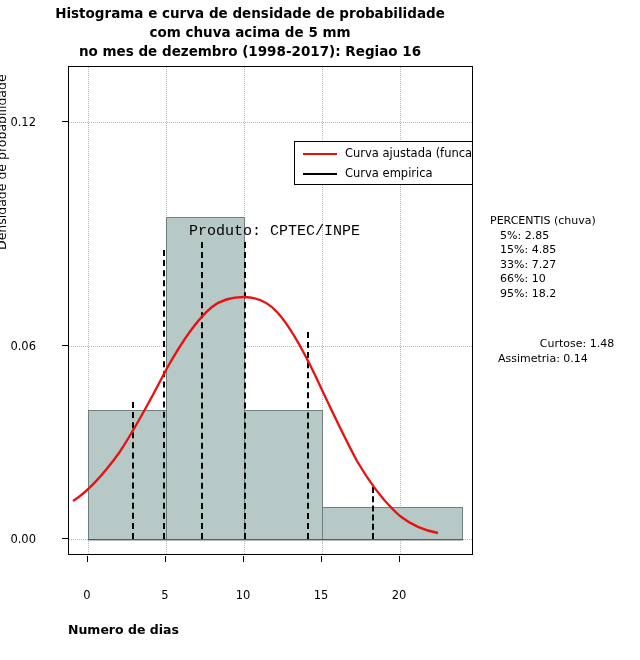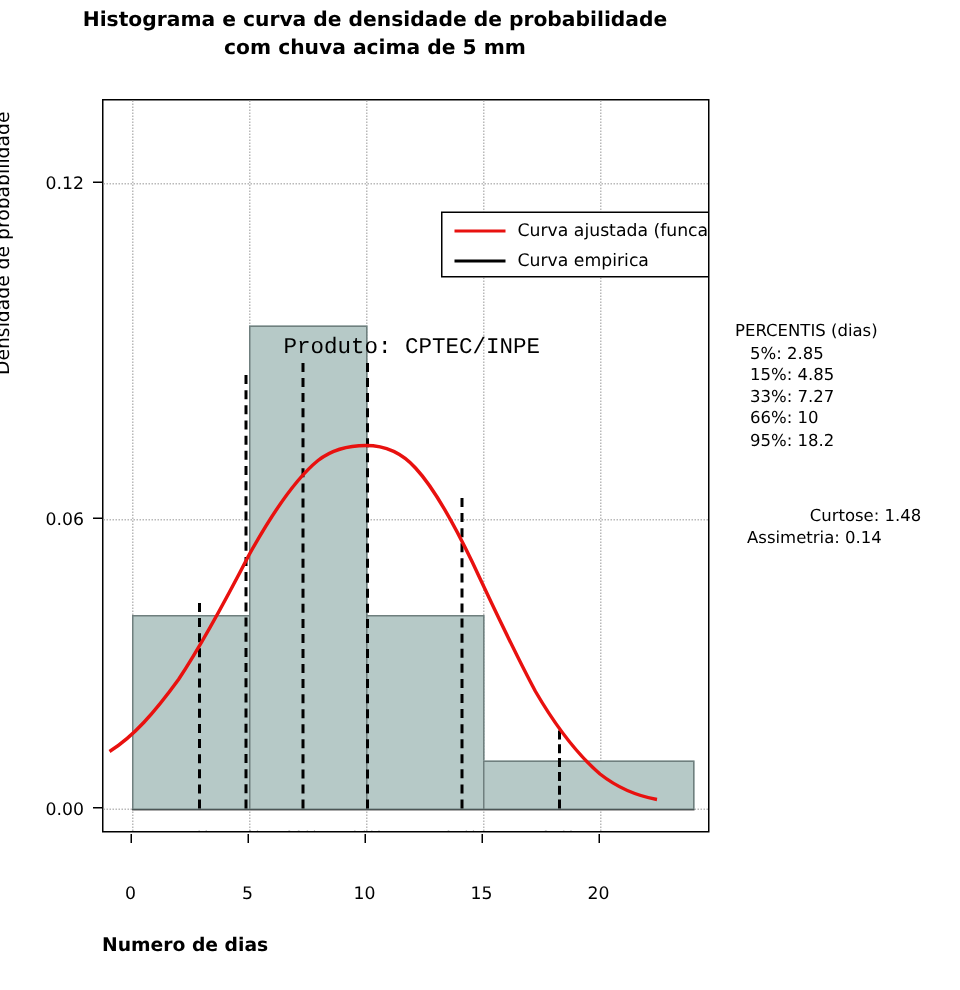--- a/index.html
+++ b/index.html
@@ -86,21 +86,21 @@
     position: absolute;
     left: 68px;
     top: 622px;
     width: 405px;
     text-align: left;
     font-size: 12.5px;
     font-weight: bold;
   }
   .ytick-label {
     position: absolute;
-    right: 584px;
+    right: 604px;
     font-size: 11.5px;
     text-align: right;
     white-space: nowrap;
   }
   .ytick-mark {
     position: absolute;
     width: 6px;
     height: 0;
     border-top: 1px solid #000;
   }
@@ -171,20 +171,21 @@
   .spacer-18 { height: 18px; }
 </style>
 </head>
 <body>
 
 <div id="root">
 
   <div class="title-block">
     <div>Histograma e curva de densidade de probabilidade</div>
     <div>com chuva acima de 5 mm</div>
+    <div>no mes de dezembro (1998-2017): Regiao 16</div>
   </div>
 
   <div class="axis-label-y">Densidade de probabilidade</div>
 
   <div class="ytick-label" style="top:532px;">0.00</div>
   <div class="ytick-label" style="top:339px;margin-left:22px;">0.06</div>
   <div class="ytick-label" style="top:115px;">0.12</div>
 
   <div class="ytick-mark" style="left:62px; top:538px;"></div>
   <div class="ytick-mark" style="left:62px; top:345px;"></div>
@@ -256,21 +257,21 @@
   <div class="xtick-label" style="left:301px; width:40px;">15</div>
   <div class="xtick-label" style="left:379px; width:40px;">20</div>
 
   <div class="axis-label-x">Numero de dias</div>
 
   <div class="side-panel">
 
     <div class="spacer-18"></div>
 
     <div class="block">
-      <div class="sp-row">PERCENTIS (dias)</div>
+      <div class="sp-row">PERCENTIS (chuva)</div>
       <div class="sp-row" style="padding-left:10px;">5%: 2.85</div>
       <div class="sp-row" style="padding-left:10px;">15%: 4.85</div>
       <div class="sp-row" style="padding-left:10px;">33%: 7.27</div>
       <div class="sp-row" style="padding-left:10px;">66%: 10</div>
       <div class="sp-row" style="padding-left:10px;">95%: 18.2</div>
     </div>
 
     <div class="spacer-18"></div>
     <div class="spacer-18"></div>
 

